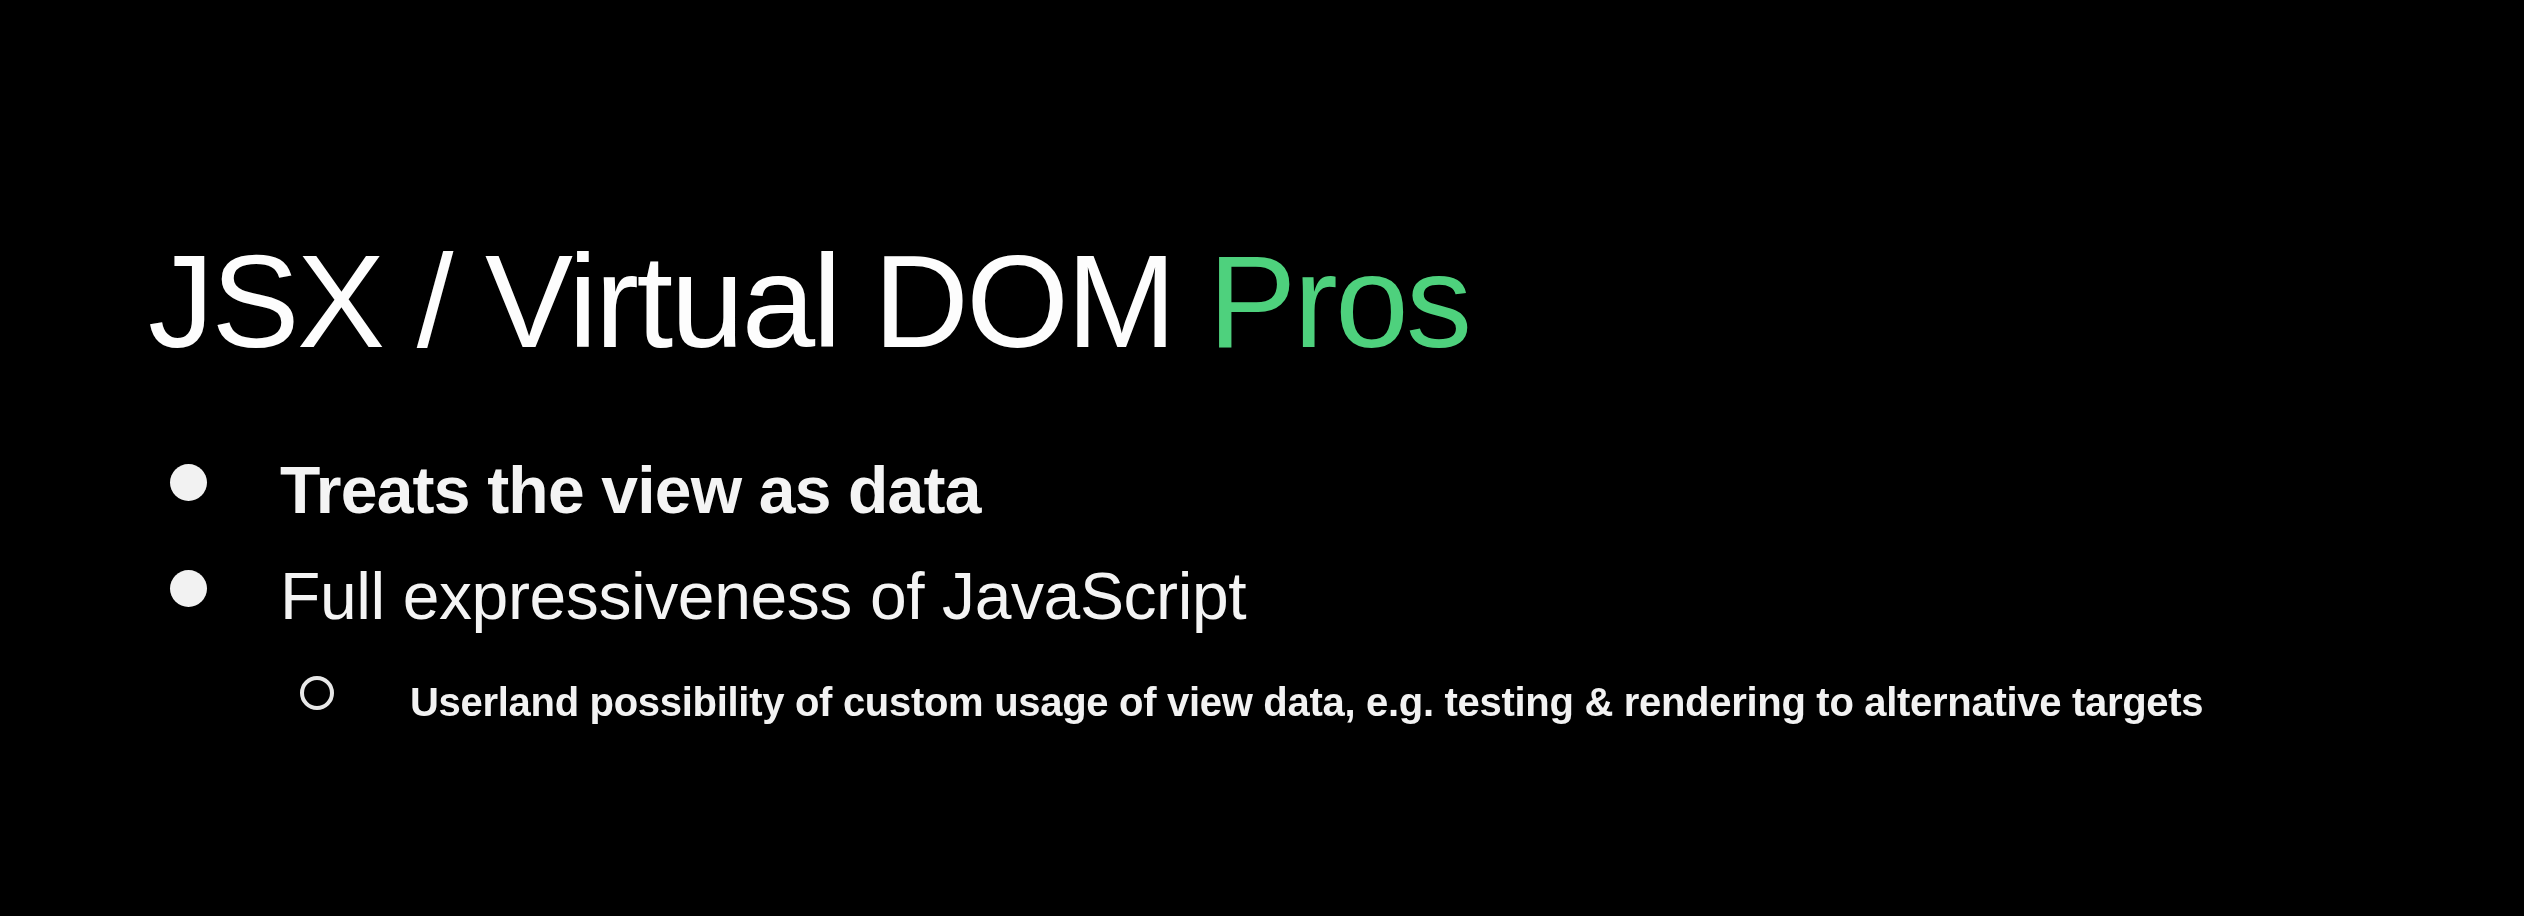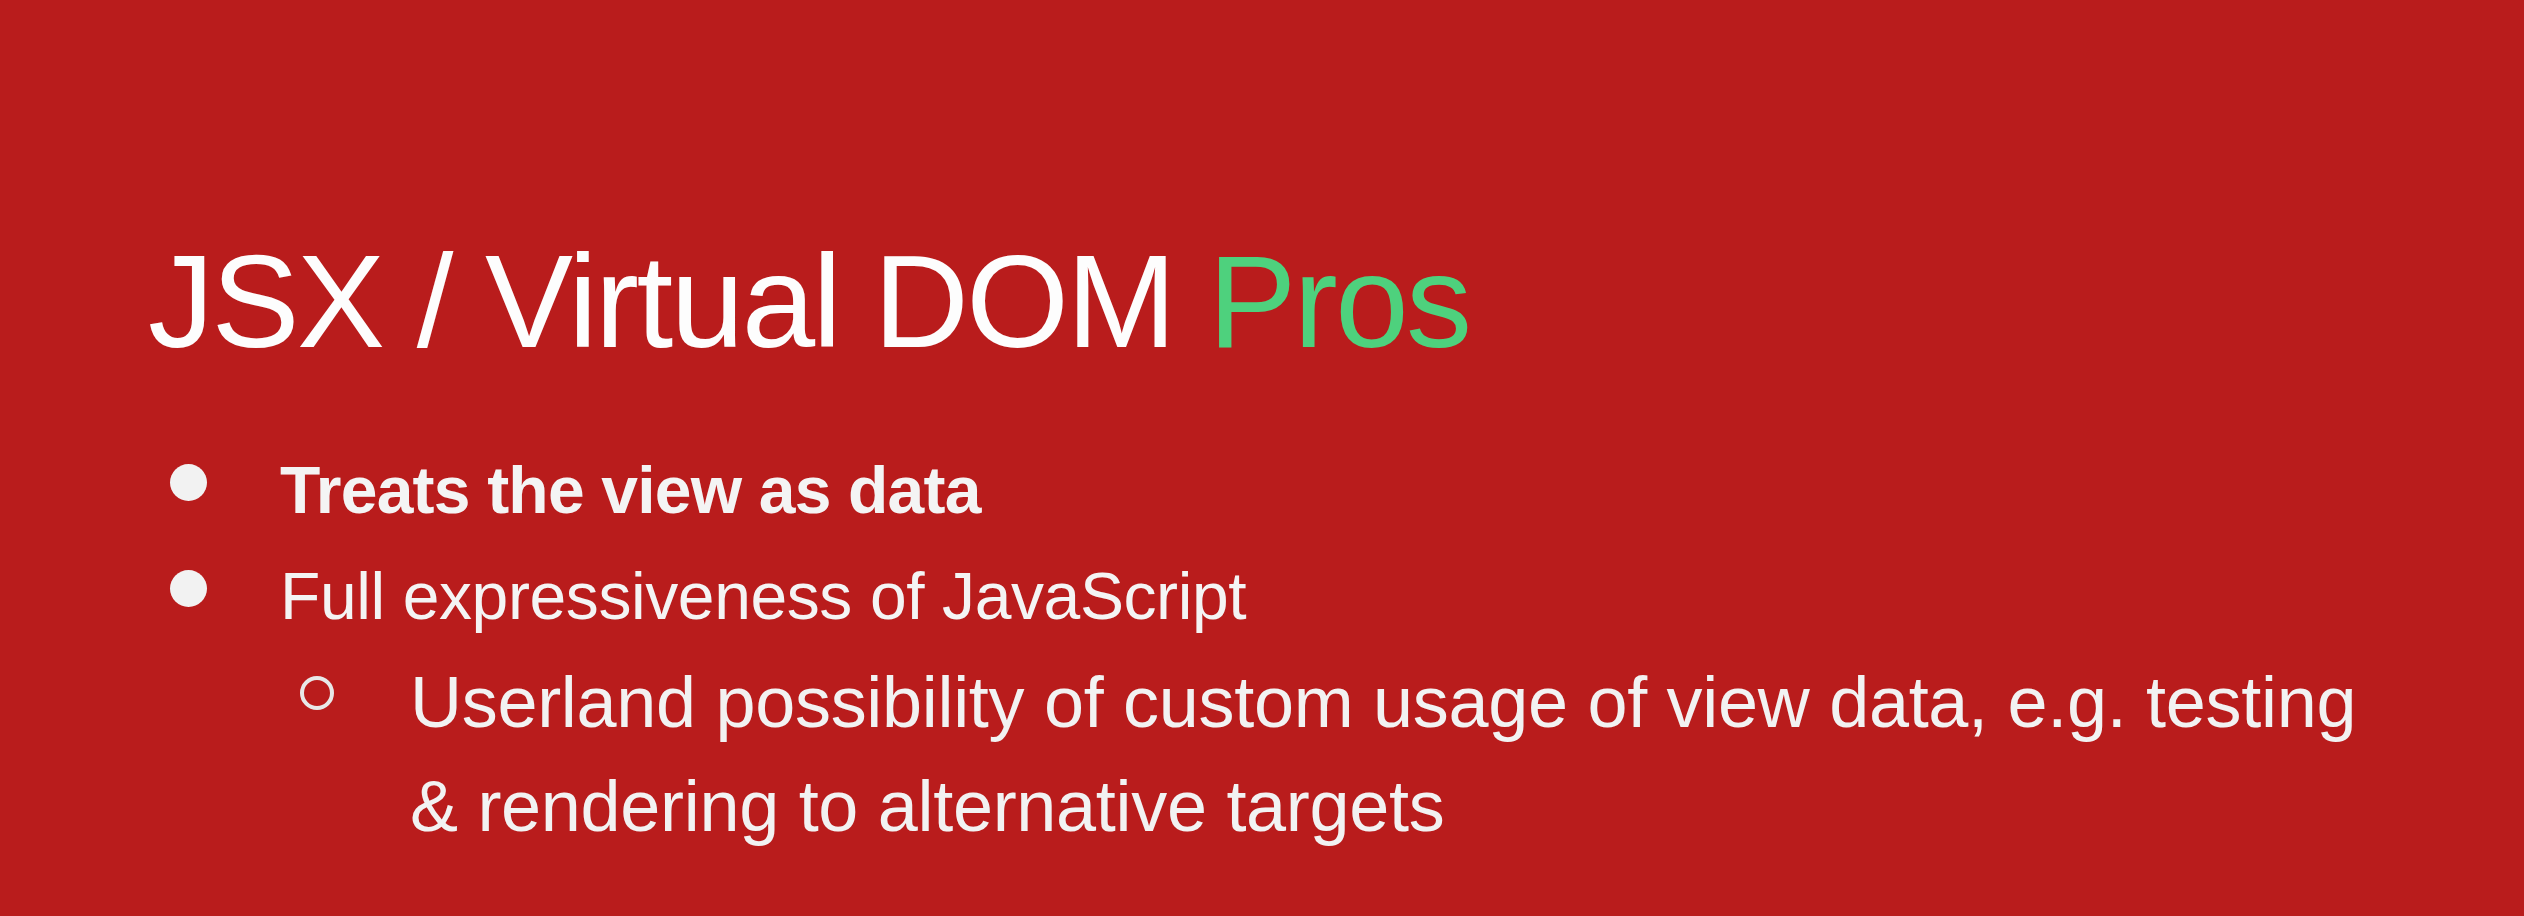--- a/index.html
+++ b/index.html
@@ -4,21 +4,21 @@
 <style>
   html, body {
     margin: 0;
     padding: 0;
     background: #22282c;
   }
   .slide {
     position: relative;
     width: 2524px;
     height: 916px;
-    background: #b91c1c;
+    background: #000000;
     overflow: hidden;
     font-family: "Liberation Sans", sans-serif;
     -webkit-font-smoothing: antialiased;
   }
 
   
   .slide-title {
     position: absolute;
     left: 148px;
     top: 148px;
@@ -85,24 +85,24 @@
     top: 26px;
     width: 26px;
     height: 26px;
     border-radius: 50%;
     background: transparent;
     border: 4px solid #e8e8e8;
     box-sizing: content-box;
   }
   .lvl2 .btext {
     display: block;
-    font-size: 72px;
+    font-size: 40px;
     line-height: 104px;
     color: #f2f2f2;
-    font-weight: 400;
+    font-weight: 700;
     letter-spacing: -0.3px;
   }
 </style>
 </head>
 <body>
 
 <div class="slide">
 
   <h1 class="slide-title"><span>JSX / Virtual DOM </span><span class="accent">Pros</span></h1>
 

